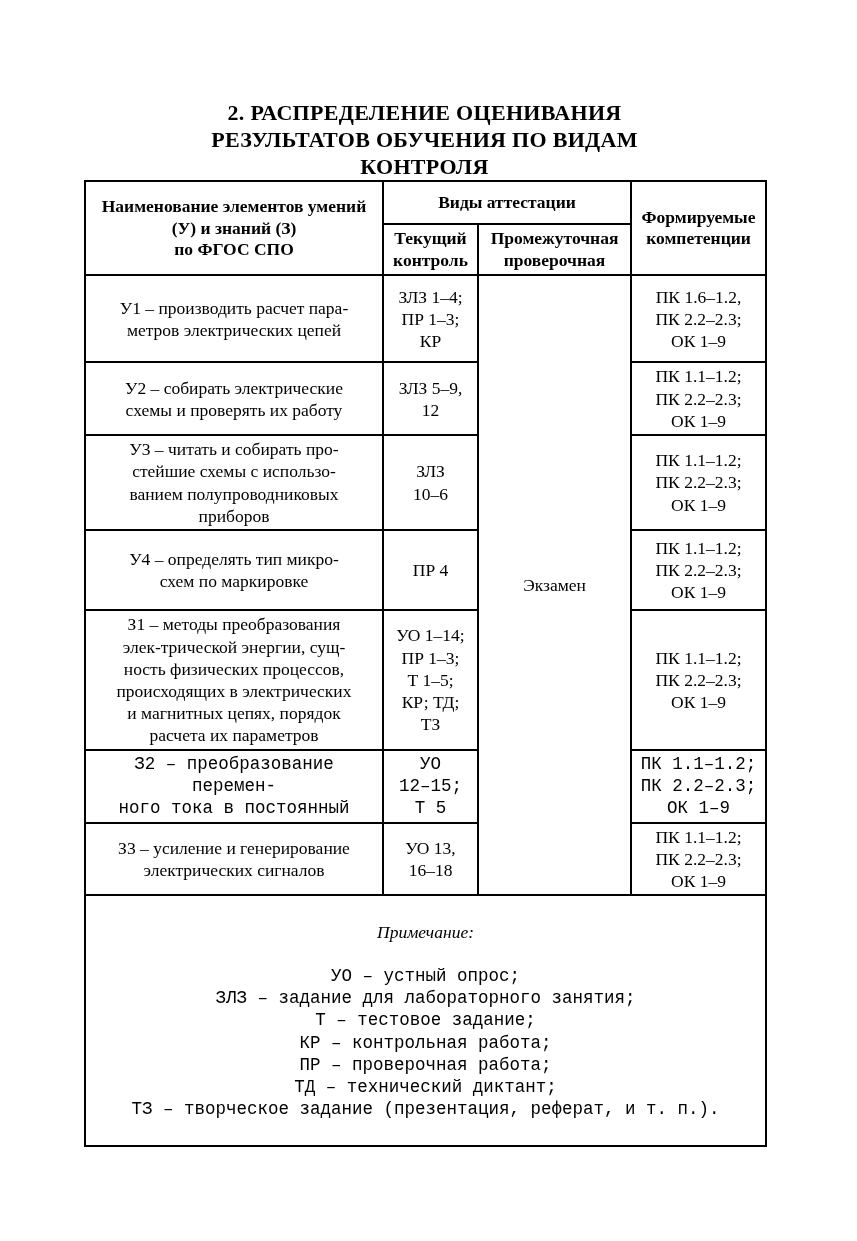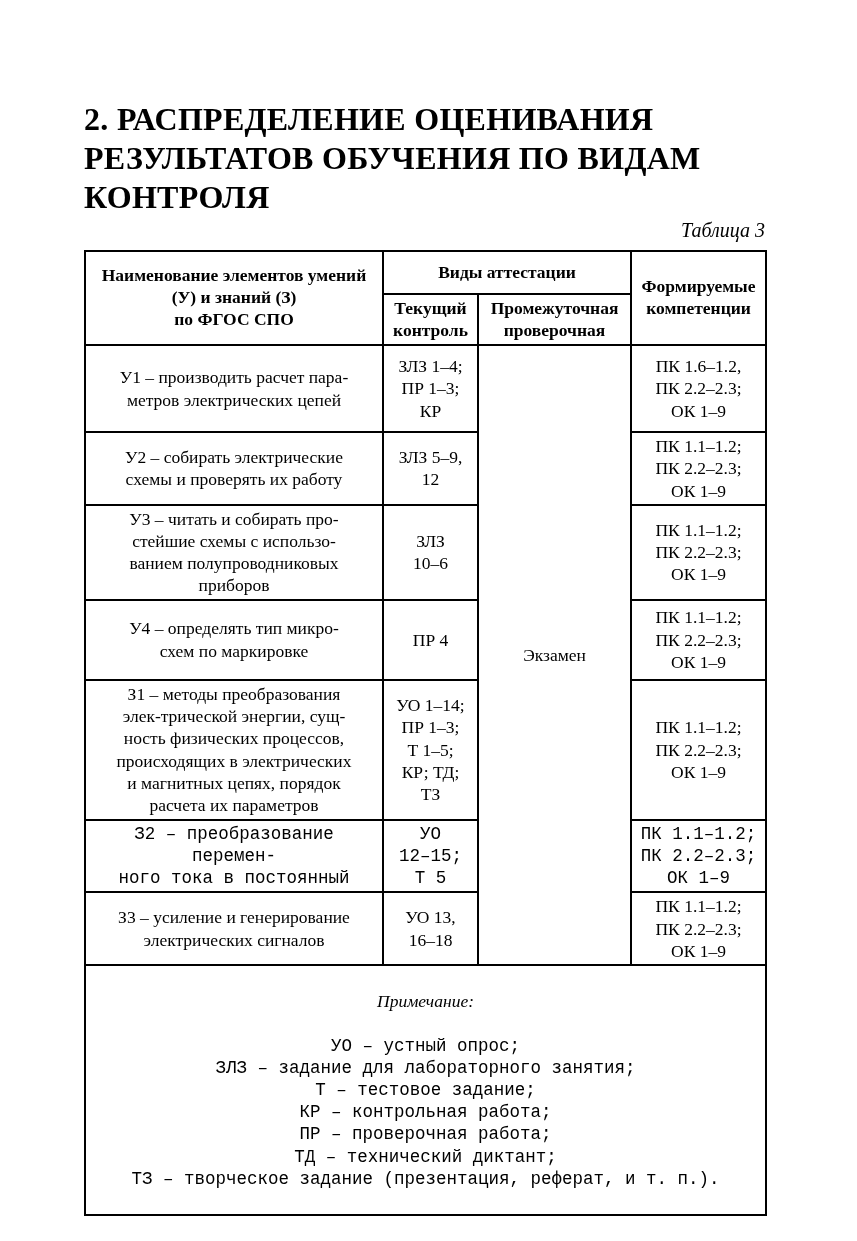--- a/index.html
+++ b/index.html
@@ -15,22 +15,22 @@
     color: #000000;
     font-family: "Liberation Serif", "DejaVu Serif", serif;
     overflow: hidden;
   }
   .content {
     width: 681px;
     margin-left: 84px;
   }
   .title {
     margin: 100px 0 0 0;
-    text-align: left;
-    font-size: 32px;
+    text-align: center;
+    font-size: 22px;
     font-weight: bold;
     line-height: 1.22;
     white-space: pre-line;
     letter-spacing: 0.3px;
   }
   .caption {
     margin: 2px 0 8px 0;
     text-align: right;
     font-style: italic;
     font-size: 20px;
@@ -86,21 +86,20 @@
 </head>
 <body>
 
 <div class="page">
   <div class="content">
 
     <h1 class="title">2. РАСПРЕДЕЛЕНИЕ ОЦЕНИВАНИЯ
 РЕЗУЛЬТАТОВ ОБУЧЕНИЯ ПО ВИДАМ
 КОНТРОЛЯ</h1>
 
-    <div class="caption">Таблица 3</div>
 
     <table class="grid">
       <colgroup>
         <col style="width:298px">
         <col style="width:95px">
         <col style="width:153px">
         <col style="width:135px">
       </colgroup>
 
       <tbody>

